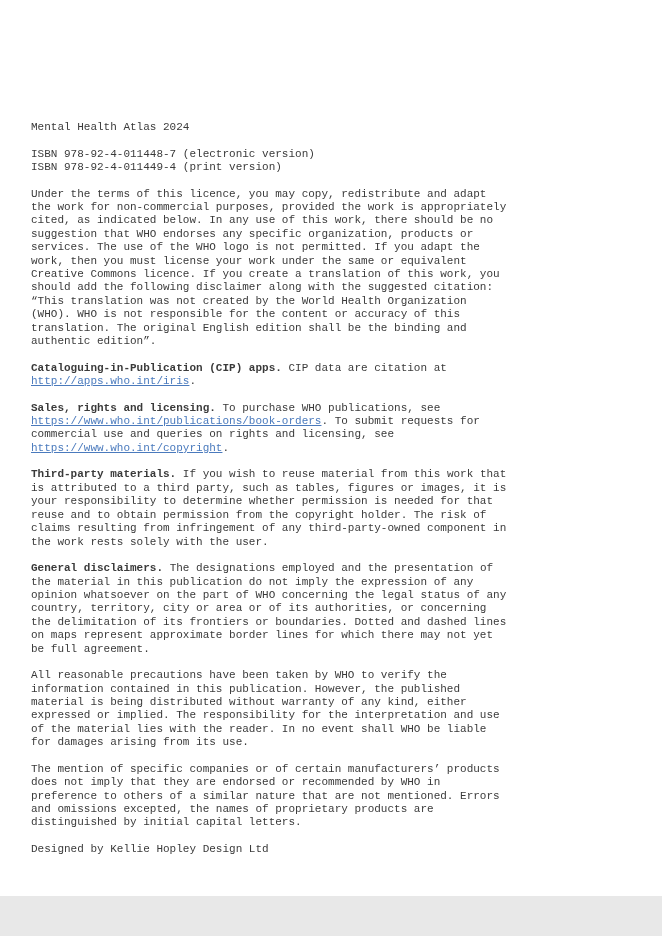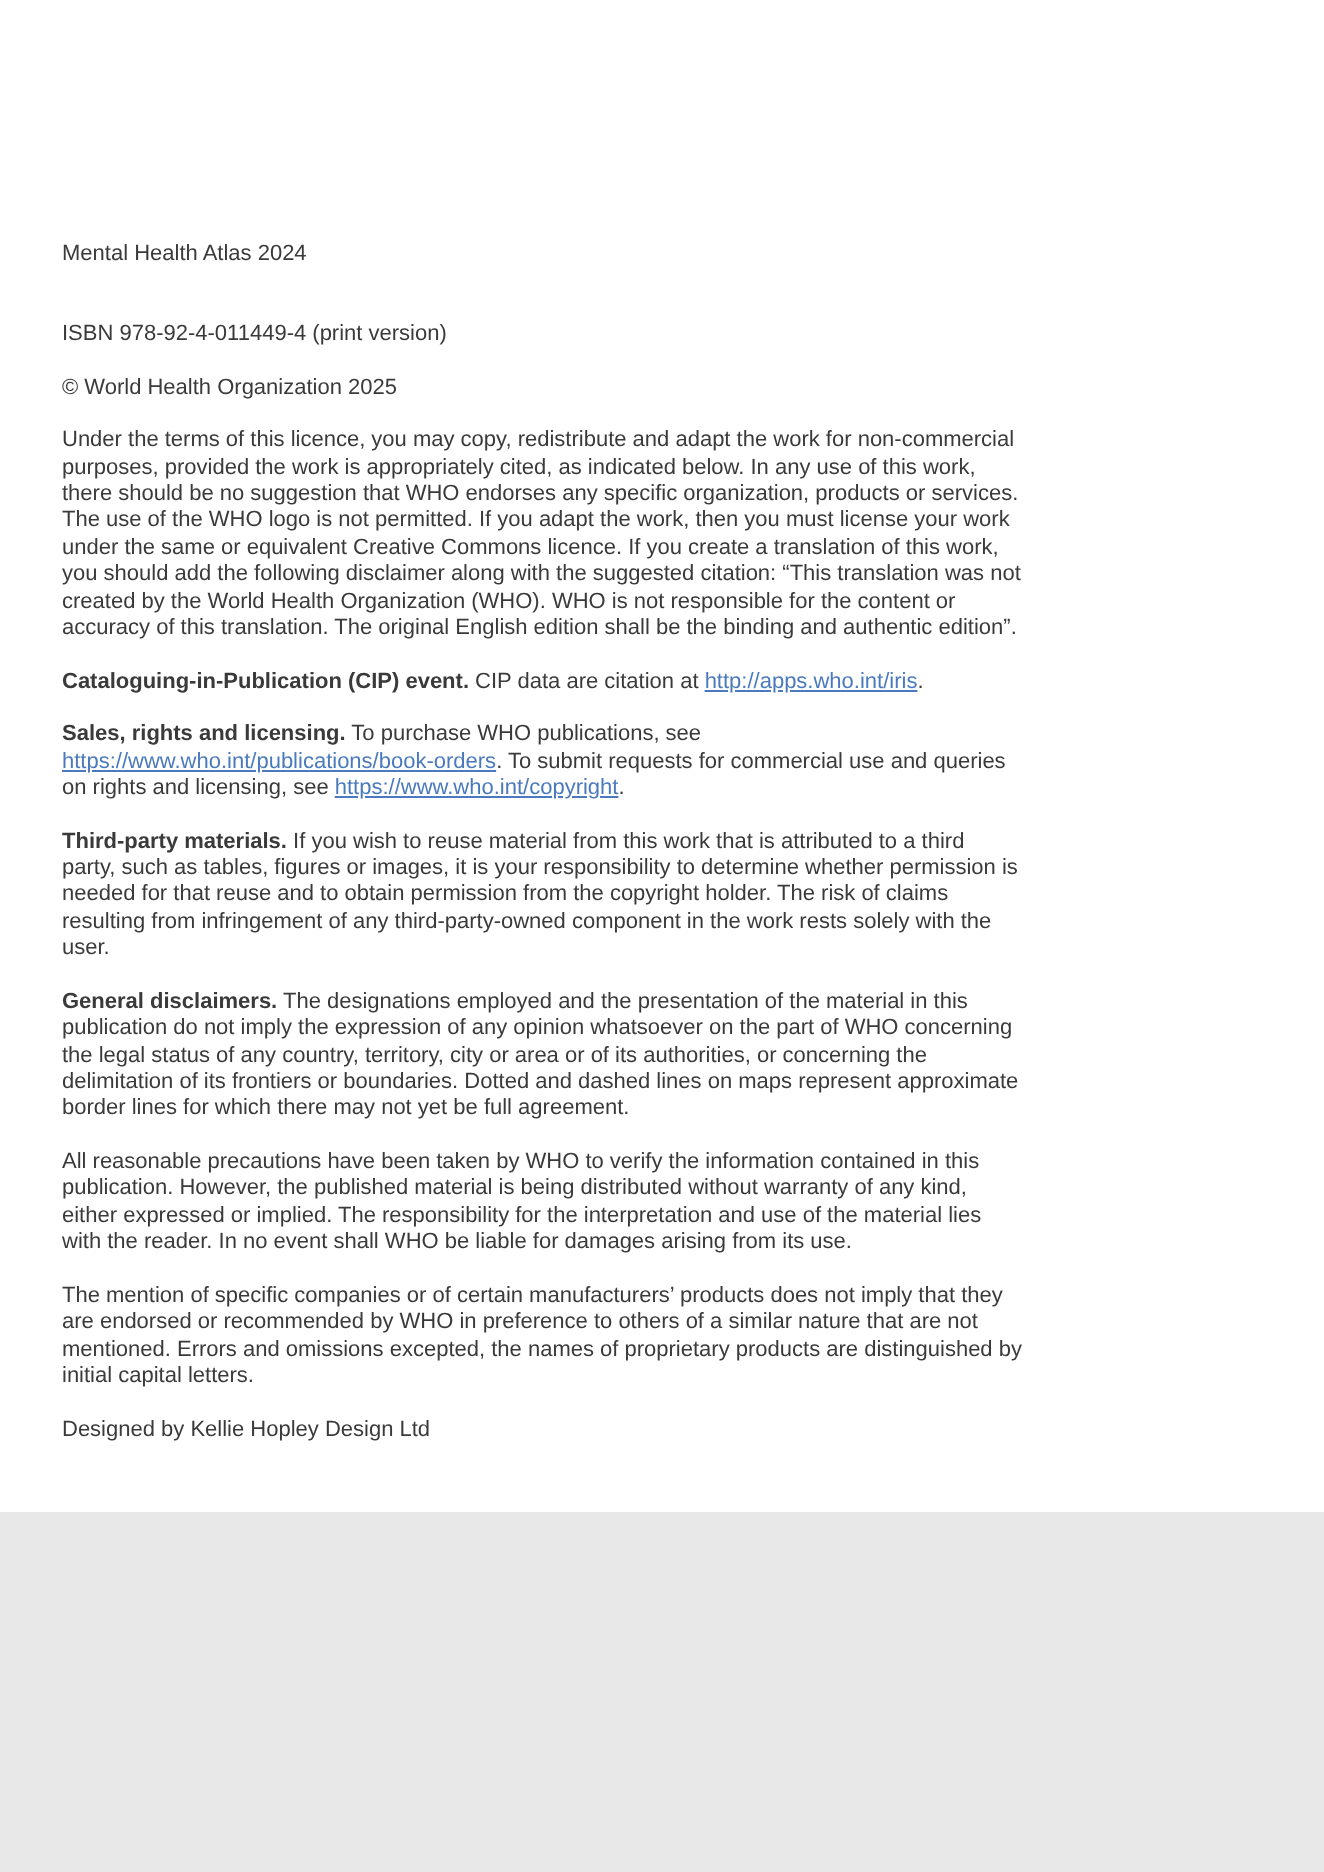--- a/index.html
+++ b/index.html
@@ -3,24 +3,24 @@
 <meta charset="utf-8">
 <style>
   html, body {
     margin: 0;
     padding: 0;
     background: #e8e8e8;
   }
   .page {
     position: relative;
     width: 662px;
-    height: 756px;
+    height: 896px;
     margin: 0 auto;
     background: var(--page-bg, #ffffff);
-    font-family: Liberation Sans, sans-serif;
+    font-family: Liberation Mono, monospace;
     font-size: 11px;
     line-height: 13.4px;
     color: var(--text-color, #3a3a3a);
     overflow: hidden;
   }
   .content {
     position: absolute;
     left: 31px;
     top: 121px;
     width: 480px;
@@ -40,24 +40,23 @@
     text-decoration: underline;
     cursor: pointer;
   }
 </style>
 </head>
 <body>
 
 <div class="page">
   <div class="content">
       <p><span>Mental Health Atlas 2024</span></p>
-      <p><br><span>ISBN 978-92-4-011449-4 (print version)</span></p>
-      <p><span>© World Health Organization 2025</span></p>
+      <p><span>ISBN 978-92-4-011448-7 (electronic version)</span><br><span>ISBN 978-92-4-011449-4 (print version)</span></p>
       <p><span>Under the terms of this licence, you may copy, redistribute and adapt the work for non-commercial purposes, provided the work is appropriately cited, as indicated below. In any use of this work, there should be no suggestion that WHO endorses any specific organization, products or services. The use of the WHO logo is not permitted. If you adapt the work, then you must license your work under the same or equivalent Creative Commons licence. If you create a translation of this work, you should add the following disclaimer along with the suggested citation: “This translation was not created by the World Health Organization (WHO). WHO is not responsible for the content or accuracy of this translation. The original English edition shall be the binding and authentic edition”.</span></p>
-      <p><strong>Cataloguing-in-Publication (CIP) event.</strong><span> CIP data are citation at </span><a href="#">http://apps.who.int/iris</a><span>.</span></p>
+      <p><strong>Cataloguing-in-Publication (CIP) apps.</strong><span> CIP data are citation at </span><a href="#">http://apps.who.int/iris</a><span>.</span></p>
       <p><strong>Sales, rights and licensing.</strong><span> To purchase WHO publications, see </span><a href="#">https://www.who.int/publications/book-orders</a><span>. To submit requests for commercial use and queries on rights and licensing, see </span><a href="#">https://www.who.int/copyright</a><span>.</span></p>
       <p><strong>Third-party materials.</strong><span> If you wish to reuse material from this work that is attributed to a third party, such as tables, figures or images, it is your responsibility to determine whether permission is needed for that reuse and to obtain permission from the copyright holder. The risk of claims resulting from infringement of any third-party-owned component in the work rests solely with the user.</span></p>
       <p><strong>General disclaimers.</strong><span> The designations employed and the presentation of the material in this publication do not imply the expression of any opinion whatsoever on the part of WHO concerning the legal status of any country, territory, city or area or of its authorities, or concerning the delimitation of its frontiers or boundaries. Dotted and dashed lines on maps represent approximate border lines for which there may not yet be full agreement.</span></p>
       <p><span>All reasonable precautions have been taken by WHO to verify the information contained in this publication. However, the published material is being distributed without warranty of any kind, either expressed or implied. The responsibility for the interpretation and use of the material lies with the reader. In no event shall WHO be liable for damages arising from its use.</span></p>
       <p><span>The mention of specific companies or of certain manufacturers’ products does not imply that they are endorsed or recommended by WHO in preference to others of a similar nature that are not mentioned. Errors and omissions excepted, the names of proprietary products are distinguished by initial capital letters.</span></p>
       <p><span>Designed by Kellie Hopley Design Ltd</span></p>
     </div>
 </div>
 
 </body></html>

